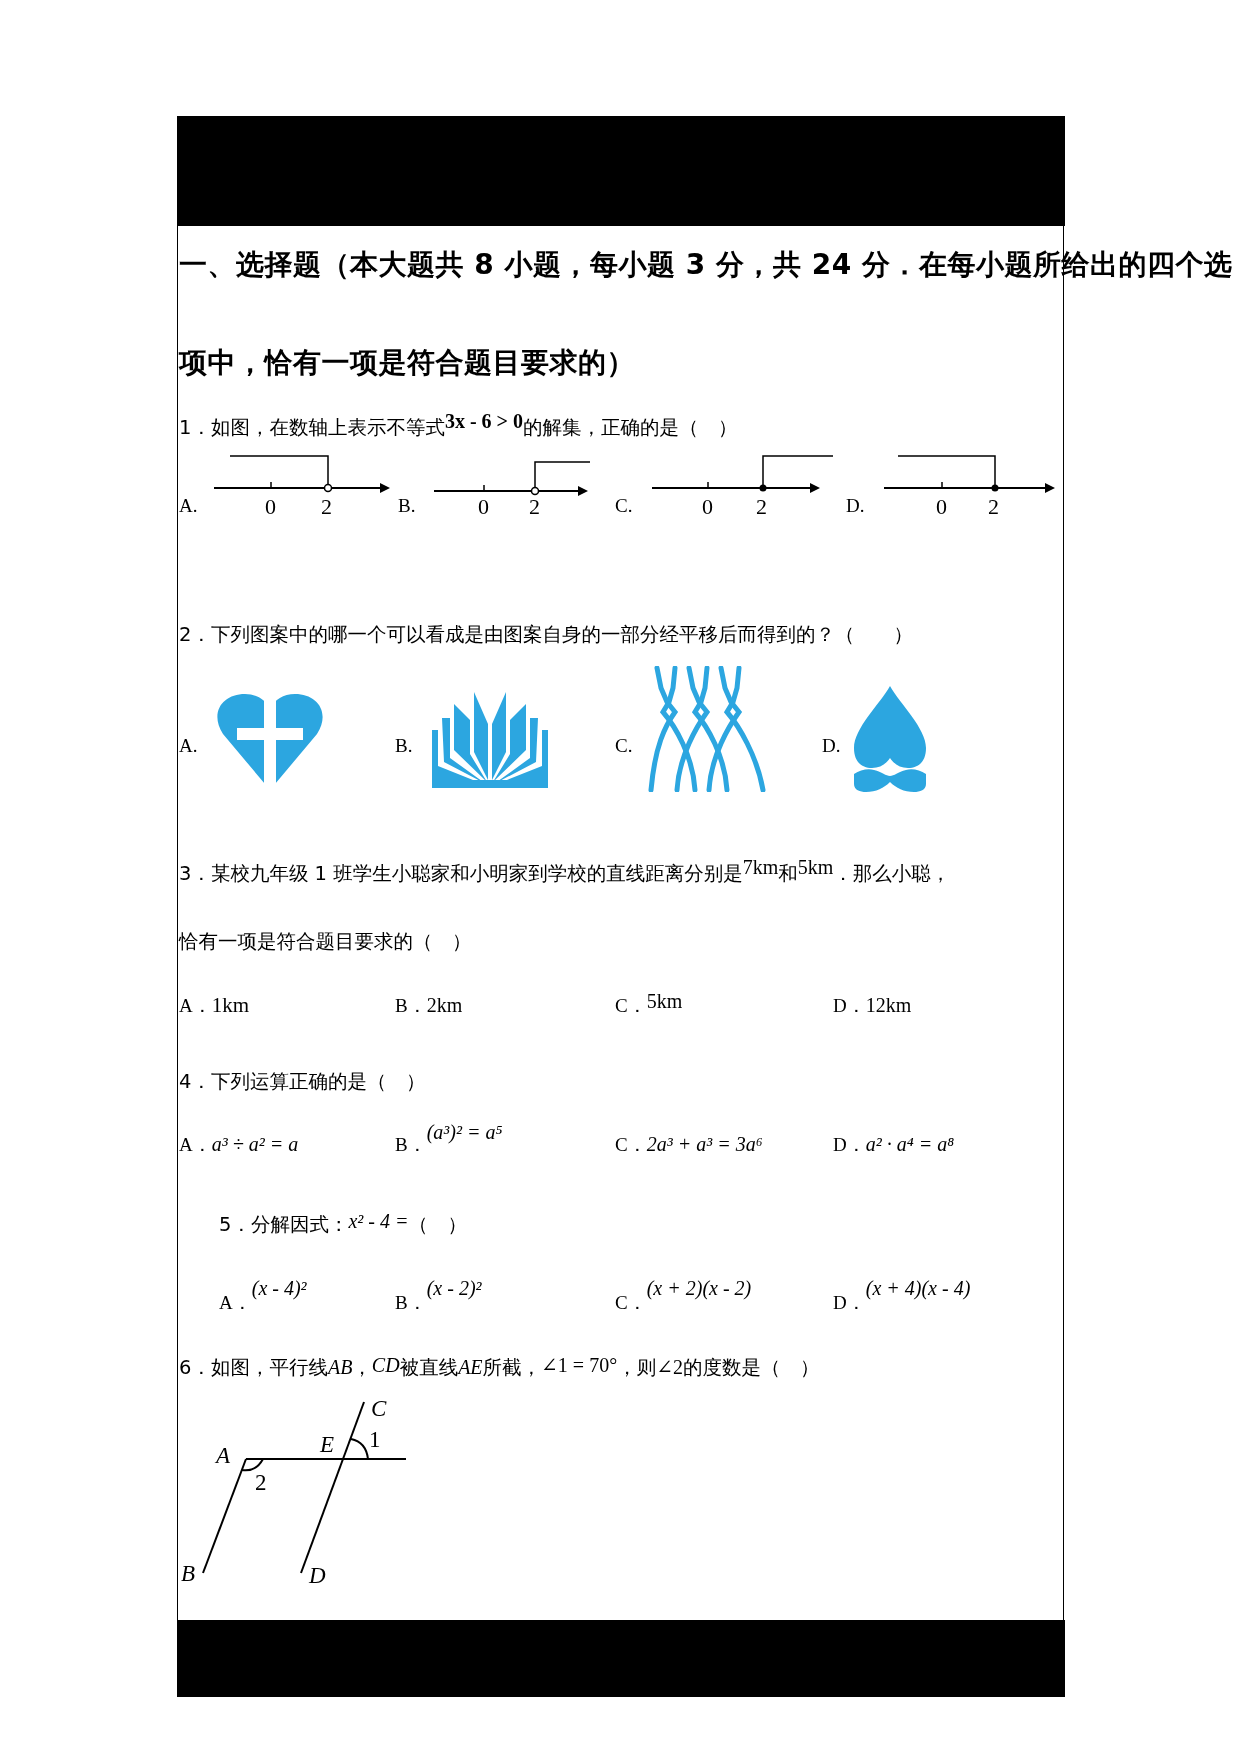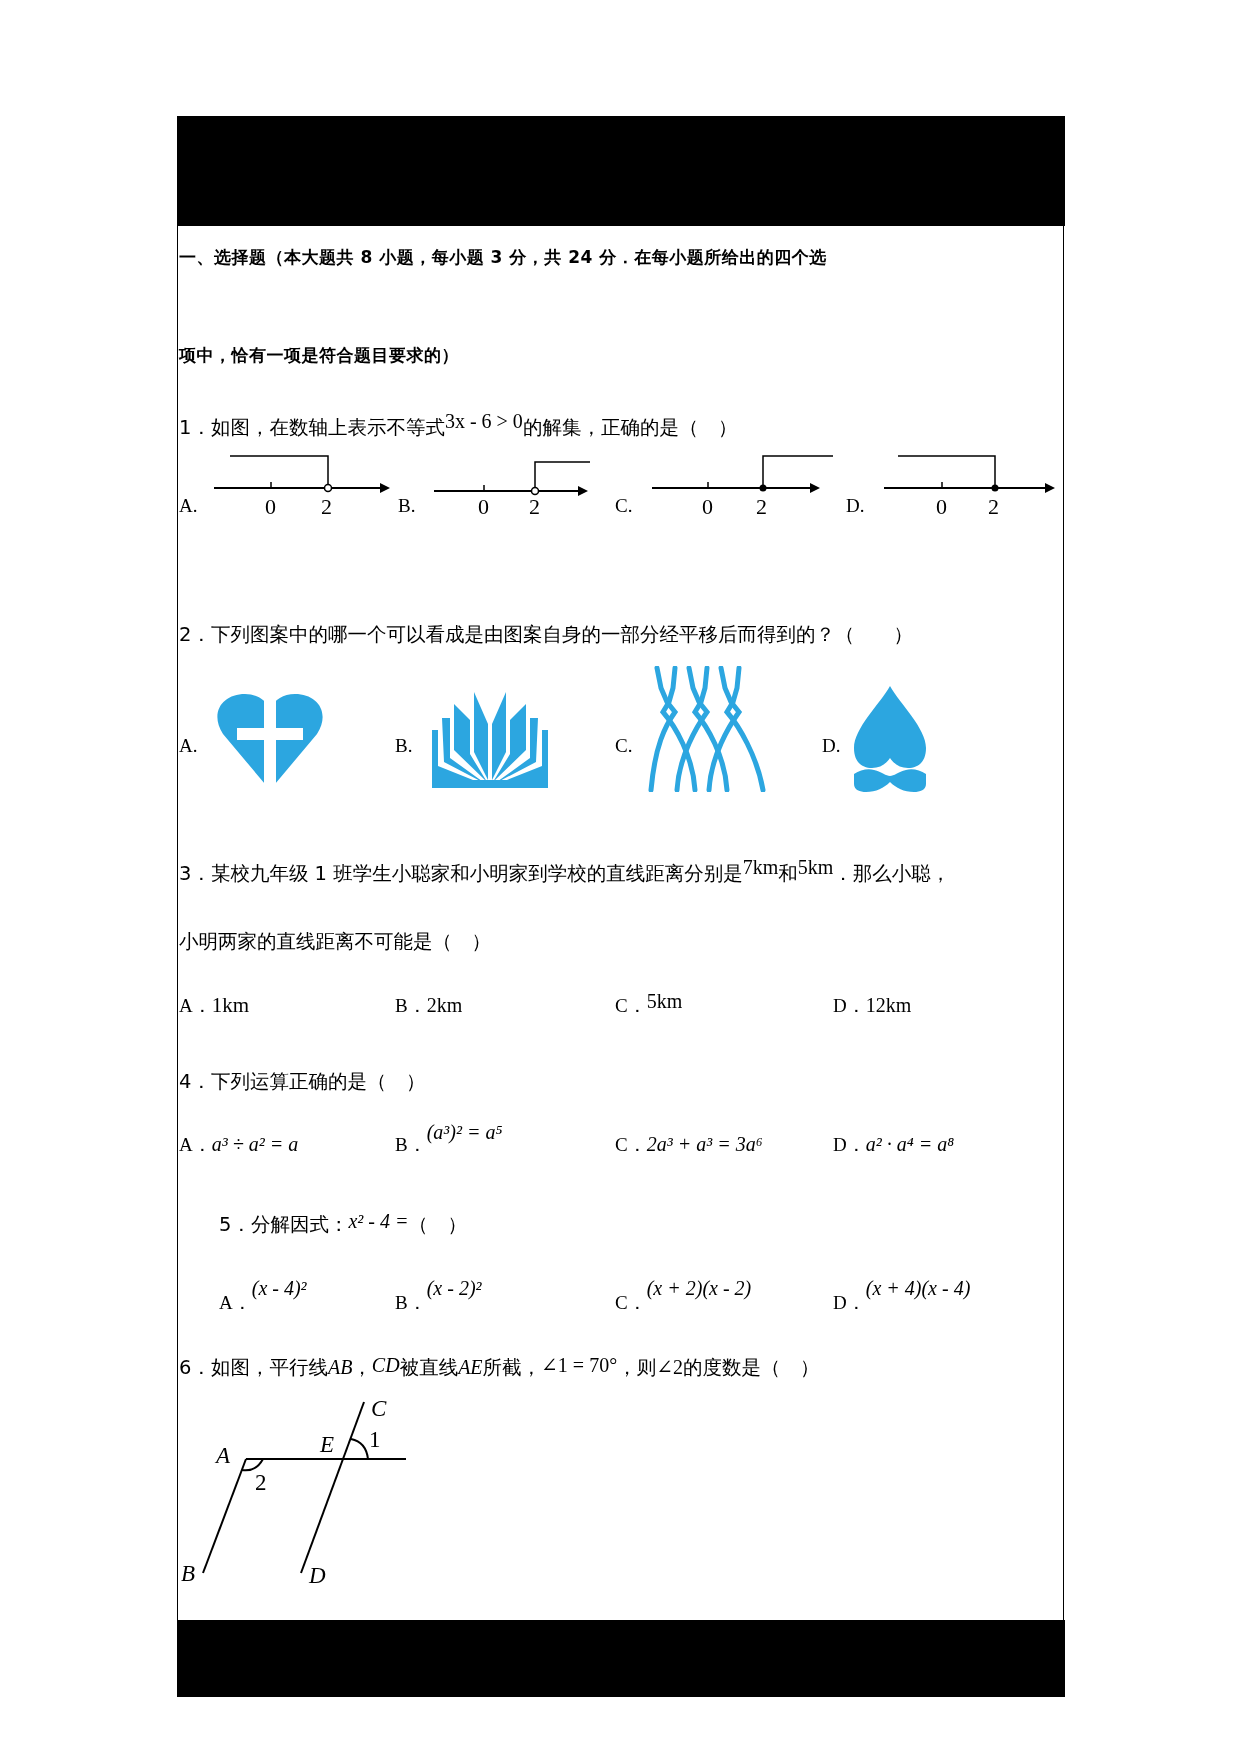--- a/index.html
+++ b/index.html
@@ -4,39 +4,39 @@
 <style>
   html, body { margin: 0; padding: 0; background: #ffffff; }
   body { width: 1240px; height: 1754px; position: relative; overflow: hidden;
          font-family: "DejaVu Sans", "Liberation Sans", sans-serif; color: #000; }
   .page-frame { position: absolute; left: 177px; top: 116px; width: 887px; height: 1581px;
                 border-left: 1.5px solid #000; border-right: 1.5px solid #000; box-sizing: border-box; }
   .redact { position: absolute; background: #000; }
   .redact-top { left: 177px; top: 116px; width: 888px; height: 110px; }
   .redact-bottom { left: 177px; top: 1620px; width: 888px; height: 77px; }
   .abs { position: absolute; white-space: nowrap; }
-  .section-title { font-weight: bold; font-size: 17px; letter-spacing: 0.5px; text-align: center; }
+  .section-title { font-weight: bold; font-size: 28px; letter-spacing: 0.5px; text-align: center; }
   .q { font-size: 19.5px; }
   .opt { font-size: 19px; font-family: "Liberation Serif", serif; }
   .math { font-family: "Liberation Serif", "DejaVu Serif", serif; font-style: italic; font-size: 20px; }
   .num { font-family: "Liberation Serif", "DejaVu Serif", serif; font-size: 20px; }
   svg text { font-family: "Liberation Serif", "DejaVu Serif", serif; }
 </style>
 </head>
 <body>
 
 <div class="page-frame"></div>
 <div class="redact redact-top"></div>
 <div class="redact redact-bottom"></div>
 
 <div class="abs section-title" style="left:179px; top:246px;">一、选择题（本大题共 8 小题，每小题 3 分，共 24 分．在每小题所给出的四个选</div>
 <div class="abs section-title" style="left:179px; top:344px;">项中，恰有一项是符合题目要求的）</div>
 
 <div class="abs q" style="left:179px; top:414px;">
-  <span>1．</span><span>如图，在数轴上表示不等式</span><span class="num" style="position:relative; top:-6px;">3x - 6 &gt; 0</span><span>的解集，正确的是（　）</span>
+  <span>1．</span><span>如图，在数轴上表示不等式</span><span class="num" style="position:relative; top:-6px;font-weight:bold;">3x - 6 &gt; 0</span><span>的解集，正确的是（　）</span>
 </div>
 
 <div class="abs opt" style="left:179px; top:495px;">A.</div>
 <svg class="abs" style="left:210px; top:450px;" width="180" height="70">
   <line x1="4" y1="38" x2="170" y2="38" stroke="#000" stroke-width="2"></line>
   <polygon points="170,33 180,38 170,43" fill="#000"></polygon>
   <line x1="61" y1="38" x2="61" y2="32" stroke="#000" stroke-width="1.5"></line>
   <polyline points="20,6 118,6 118,38" fill="none" stroke="#000" stroke-width="1.5"></polyline>
   <circle cx="118" cy="38" r="3.5" fill="#fff" stroke="#000" stroke-width="1.5"></circle>
   <text x="55" y="64" font-size="22">0</text>
@@ -114,21 +114,21 @@
 
 <div class="abs opt" style="left:822px; top:735px;">D.</div>
 <svg class="abs" style="left:850px; top:684px;" width="80" height="108">
   <path d="M40,2 C30,20 4,44 4,64 C4,78 12,84 22,84 C30,84 36,80 40,74 C44,80 50,84 58,84 C68,84 76,78 76,64 C76,44 50,20 40,2 Z" fill="#2ca6e0"></path>
   <path d="M4,90 C10,86 18,84 24,86 C32,88 36,92 40,92 C44,92 48,88 56,86 C62,84 70,86 76,90 L76,100 C76,106 70,108 64,108 C54,108 46,104 40,98 C34,104 26,108 16,108 C10,108 4,106 4,100 Z" fill="#2ca6e0"></path>
 </svg>
 
 <div class="abs q" style="left:179px; top:860px;">
   <span>3．</span><span>某校九年级 1 班学生小聪家和小明家到学校的直线距离分别是</span><span class="num" style="position:relative; top:-6px;">7km</span><span>和</span><span class="num" style="position:relative; top:-6px;">5km</span><span>．那么小聪，</span>
 </div>
-<div class="abs q" style="left:179px; top:928px;">小明两家的直线距离不可能是（　）</div>
+<div class="abs q" style="left:179px; top:928px;">恰有一项是符合题目要求的（　）</div>
 
 <div class="abs opt" style="left:179px; top:993px;"><span>A．</span><span class="num" style="font-size:21px;">1km</span></div>
 <div class="abs opt" style="left:395px; top:993px;"><span>B．</span><span class="num">2km</span></div>
 <div class="abs opt" style="left:615px; top:993px;"><span>C．</span><span class="num" style="position:relative; top:-4px;">5km</span></div>
 <div class="abs opt" style="left:833px; top:993px;"><span>D．</span><span class="num">12km</span></div>
 
 <div class="abs q" style="left:179px; top:1068px;">
   <span>4．</span><span>下列运算正确的是（　）</span>
 </div>
 <div class="abs opt" style="left:179px; top:1132px;"><span>A．</span><span class="math">a³ ÷ a² = a</span></div>

